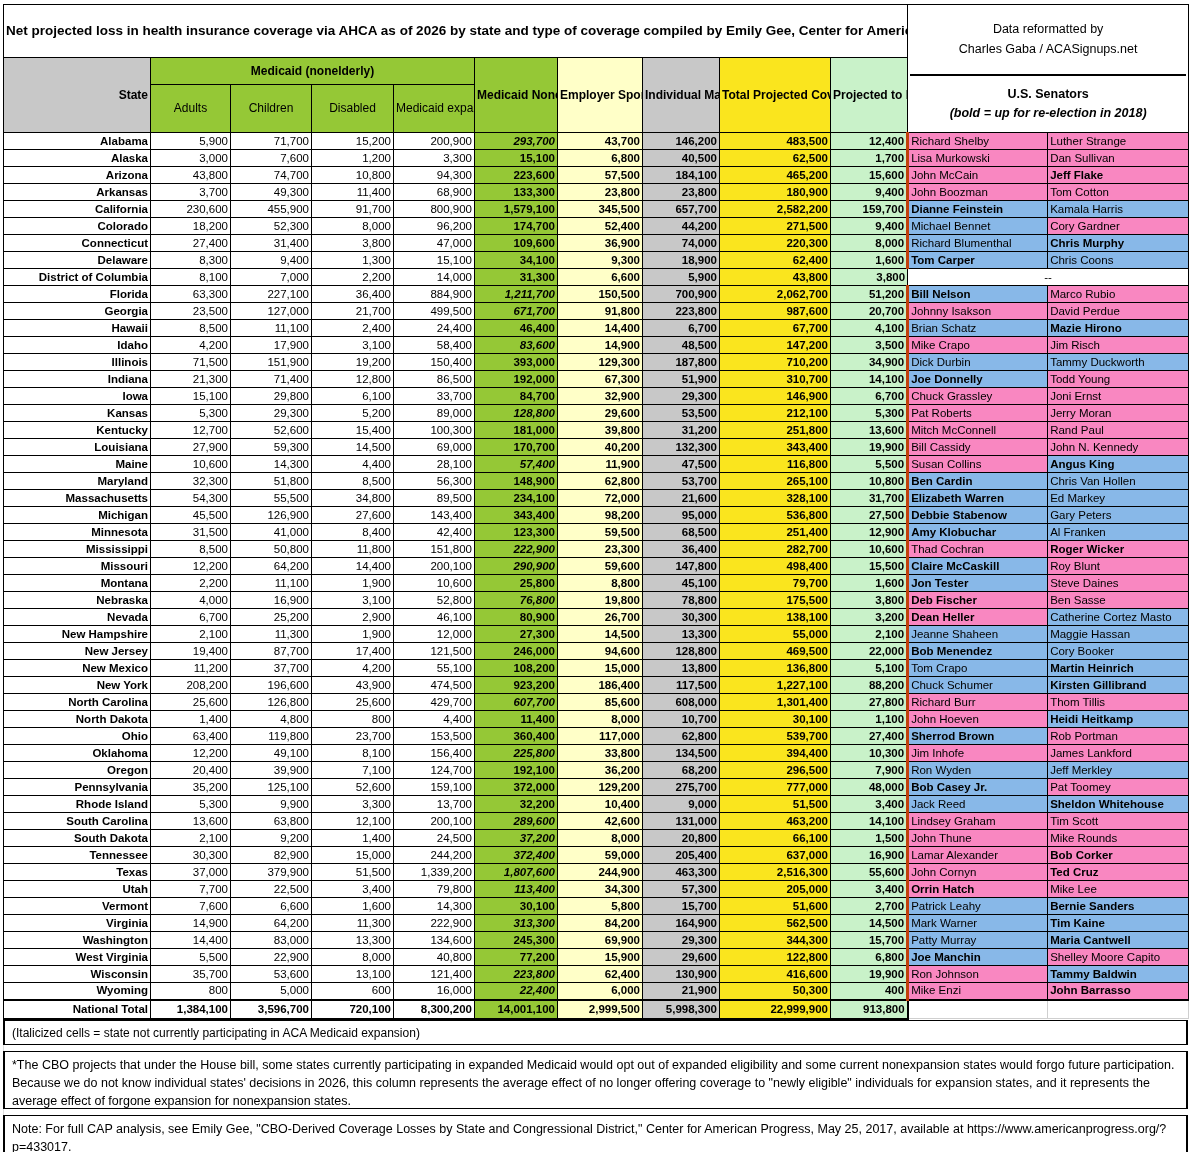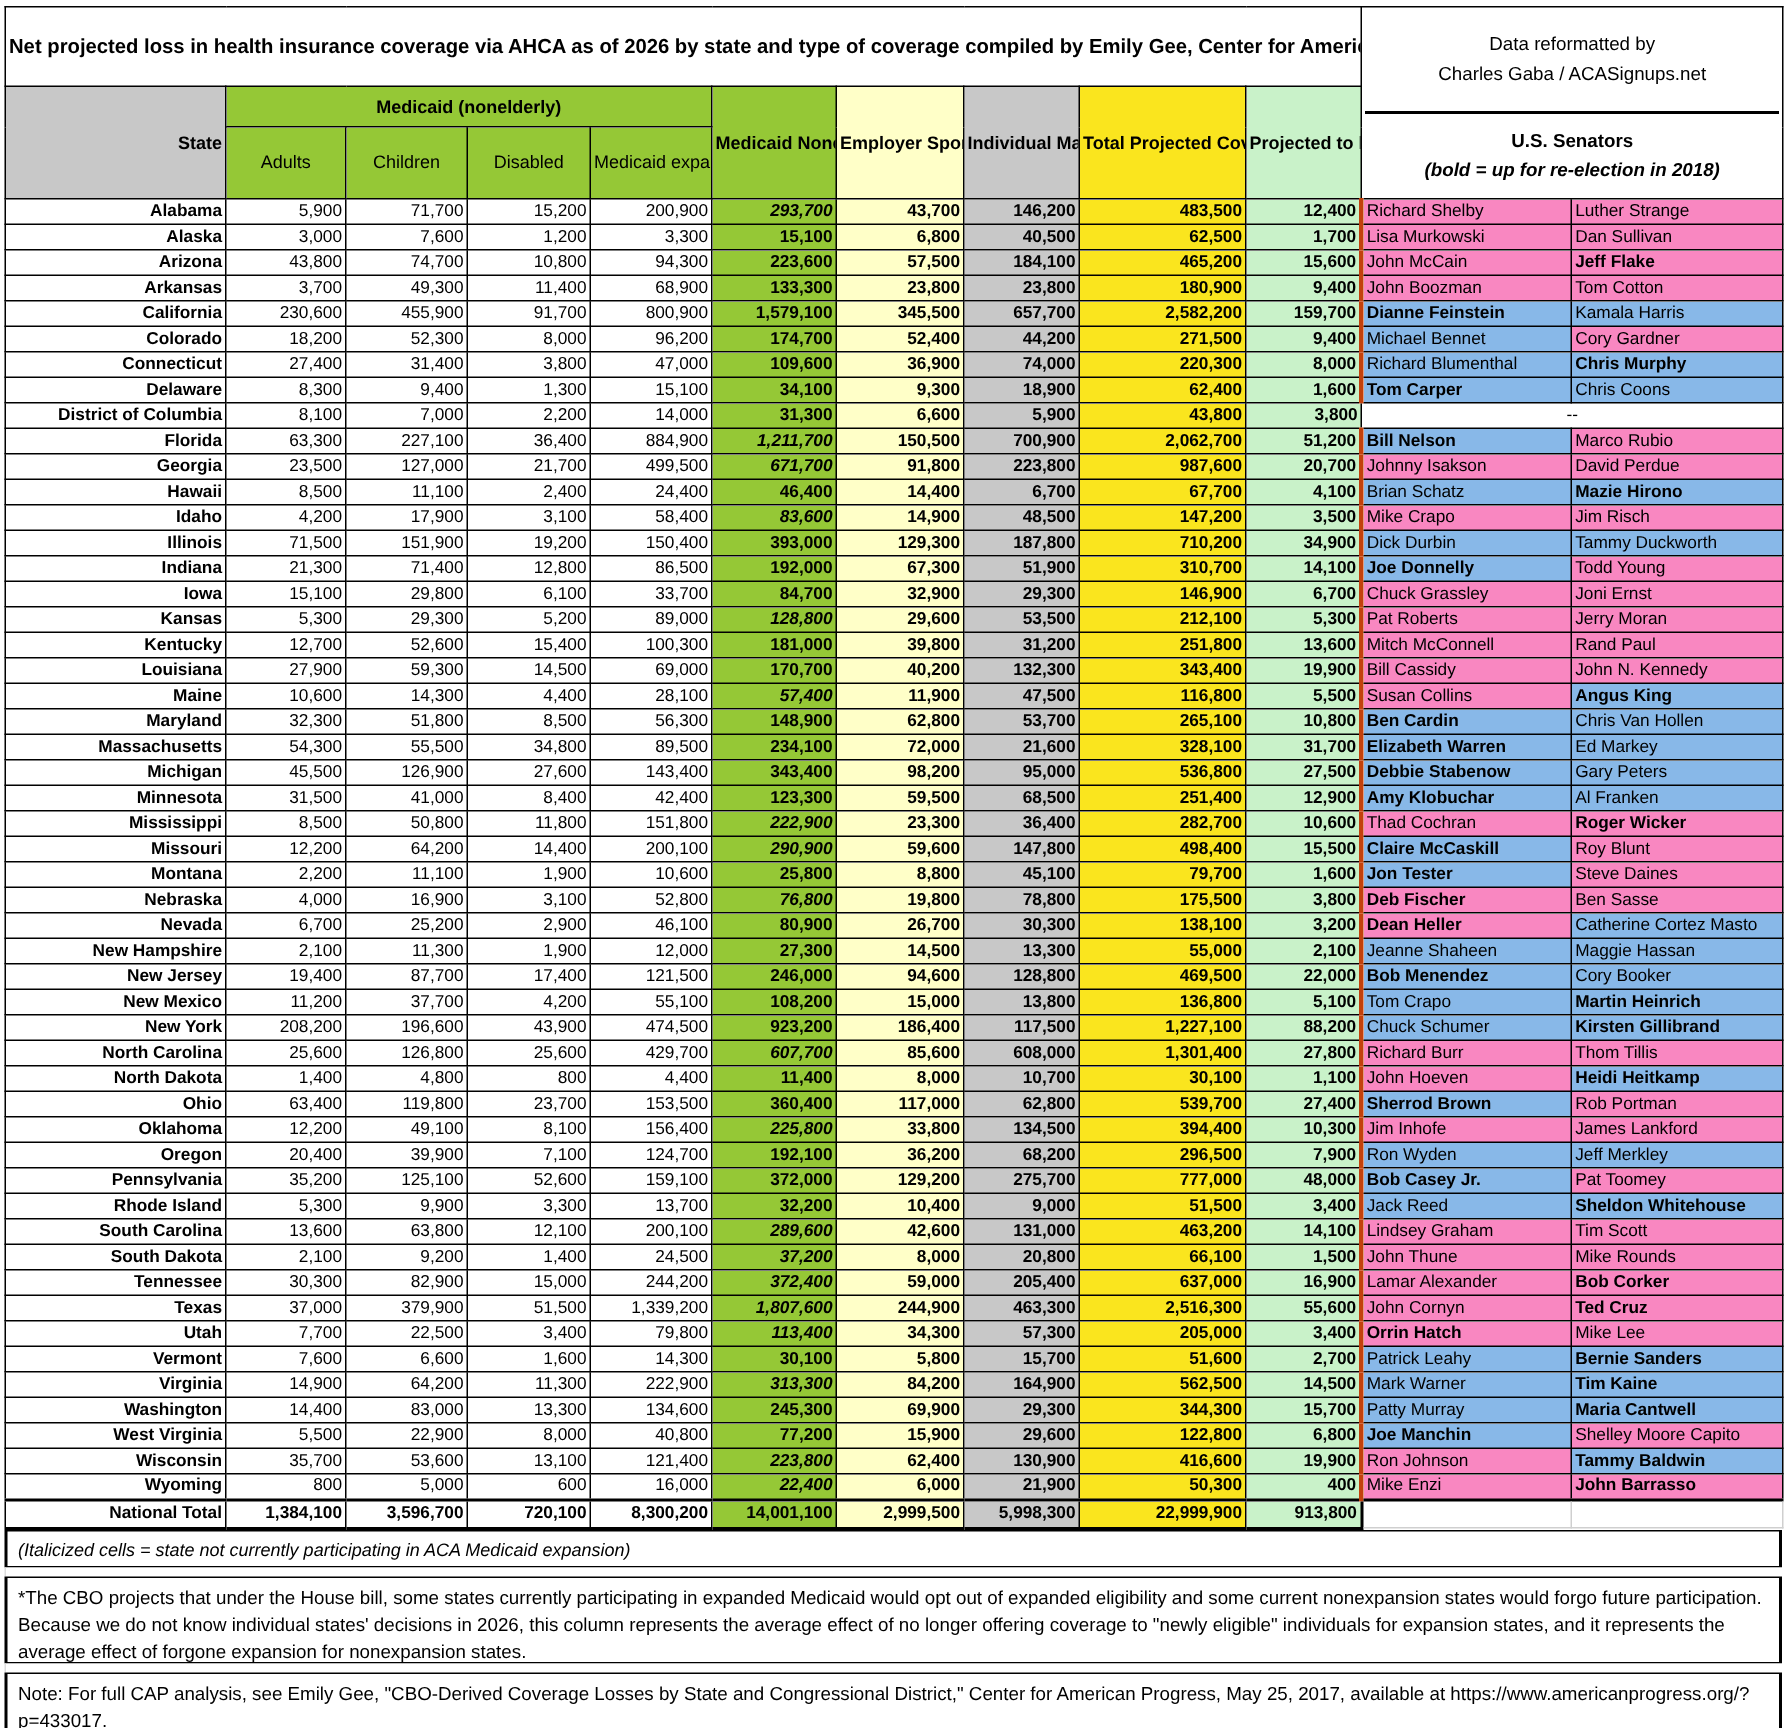--- a/index.html
+++ b/index.html
@@ -41,21 +41,21 @@
   td.sen.rep{background:var(--pink);}
   td.sen.dem{background:var(--blue);}
   td.sen.b{font-weight:bold;}
   td.sen-none{background:#fff;text-align:center;border-left:2px solid #000;}
   tr.totalrow{height:19px;}
   tr.totalrow td{font-size:11.5px;font-weight:bold;border-top:2px solid #000;border-bottom:2px solid #000;}
   tr.totalrow td.sen-empty{border:1px solid #cfcfcf;border-top:2px solid #000;background:#fff;}
   tr.totalrow td.sen-empty.first{border-left:2px solid #000;}
   .notes{width:1185px;}
   .noterow{border:1px solid #000;border-left:2px solid #000;border-right:2px solid #000;background:#fff;font-size:12px;padding:4px 7px;}
-  .note-italic{font-style:italic;height:25px;line-height:16px;}
+  .note-italic{height:25px;line-height:16px;}
   .gap{height:6px;background:#fff;border-left:1px solid #ddd;}
   .note-cbo{font-size:12.5px;line-height:1.45;height:58px;white-space:normal;font-style:normal;}
   .note-src{font-size:12.5px;line-height:1.45;height:40px;white-space:normal;}
 </style>
 </head>
 <body>
 
 <div class="sheet">
   <table class="main">
     <colgroup>

